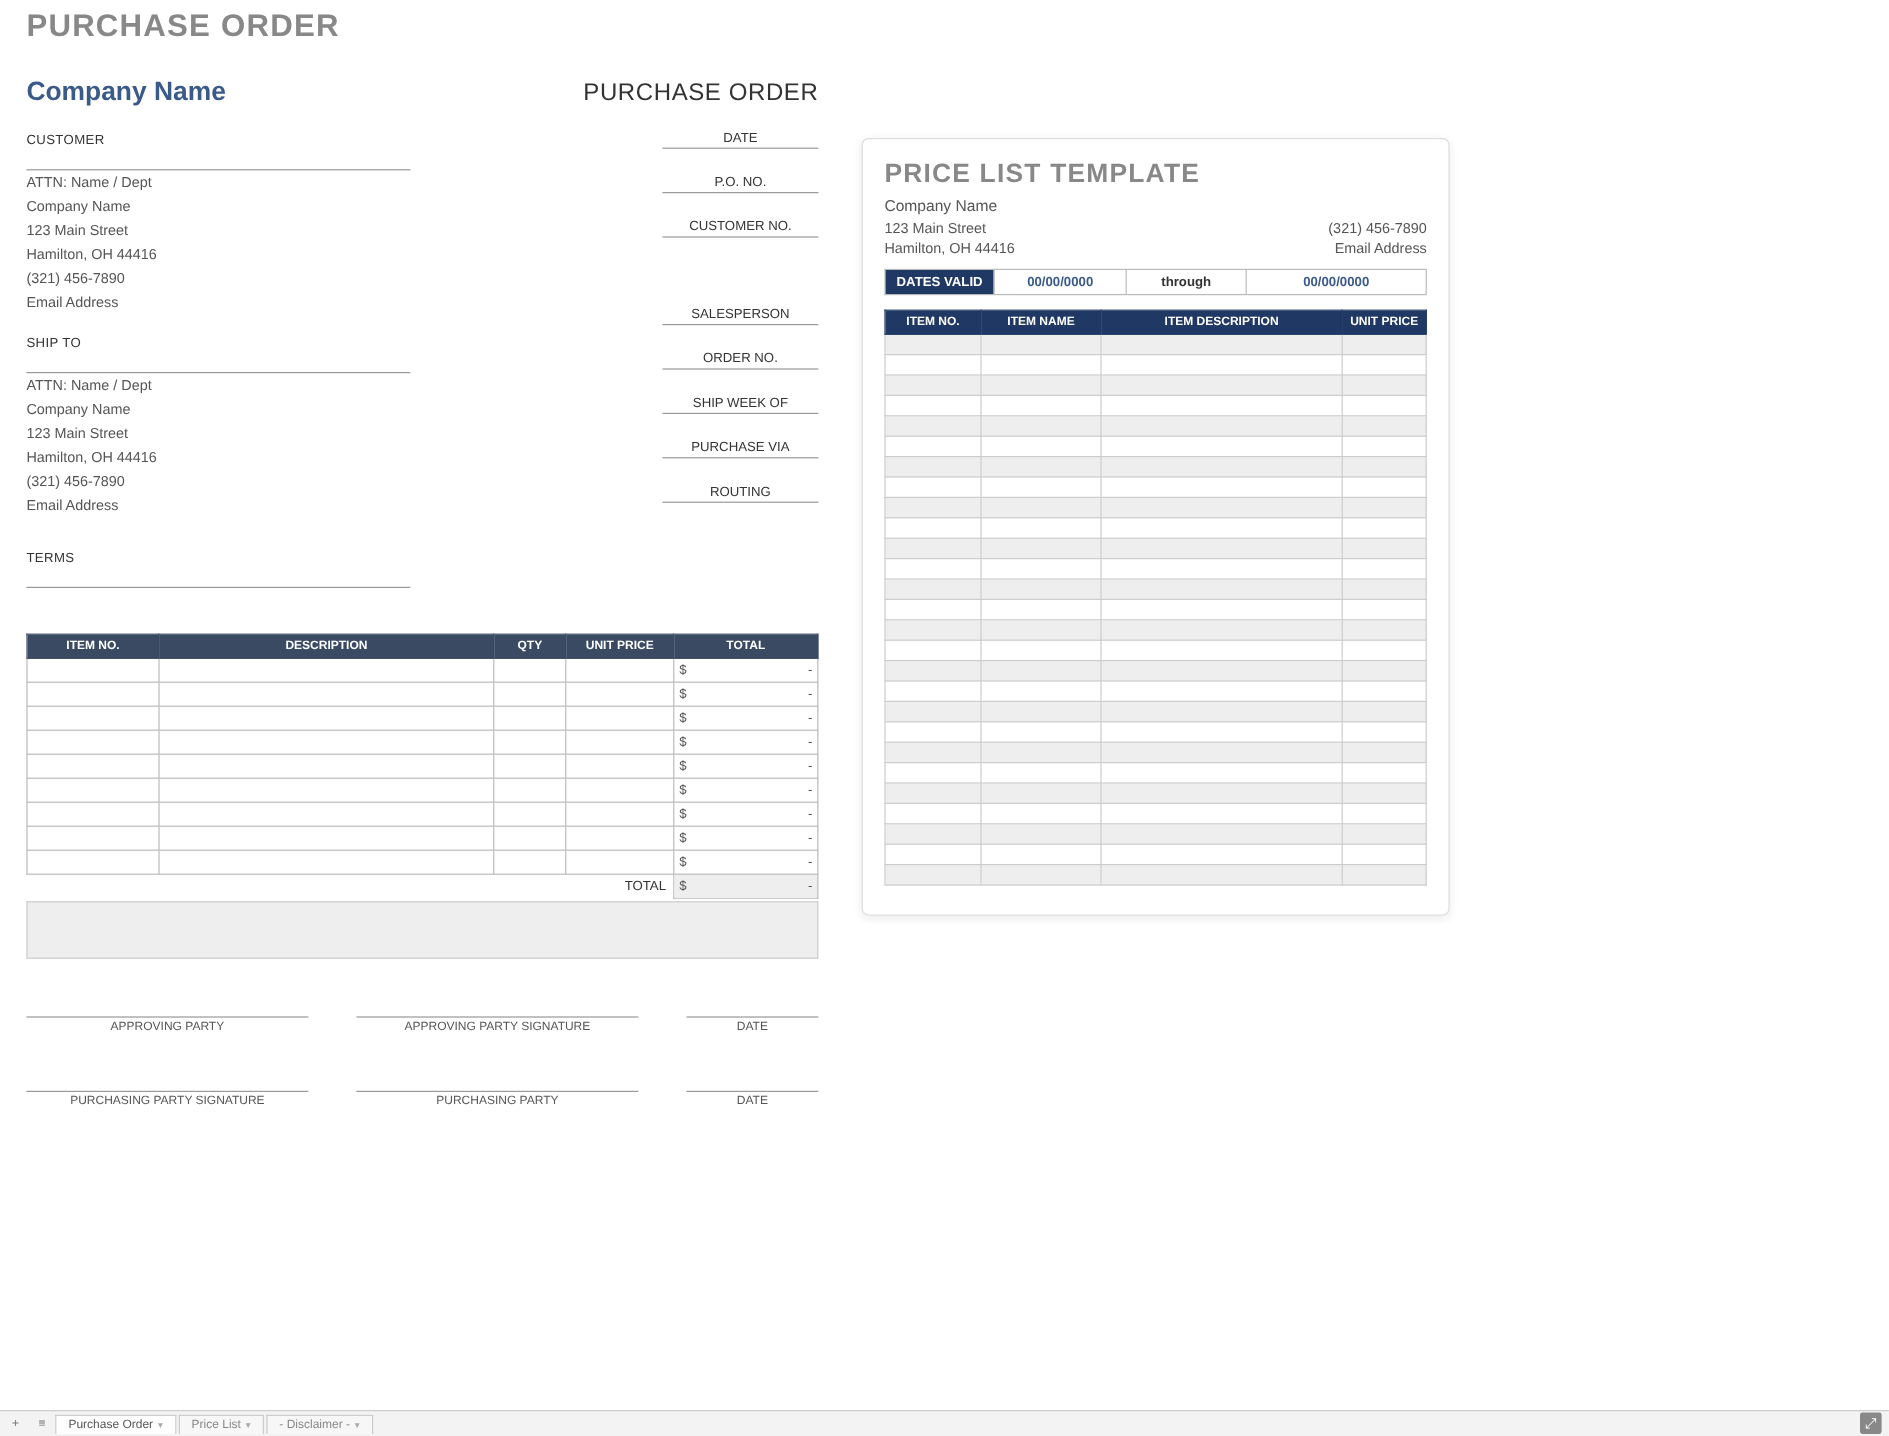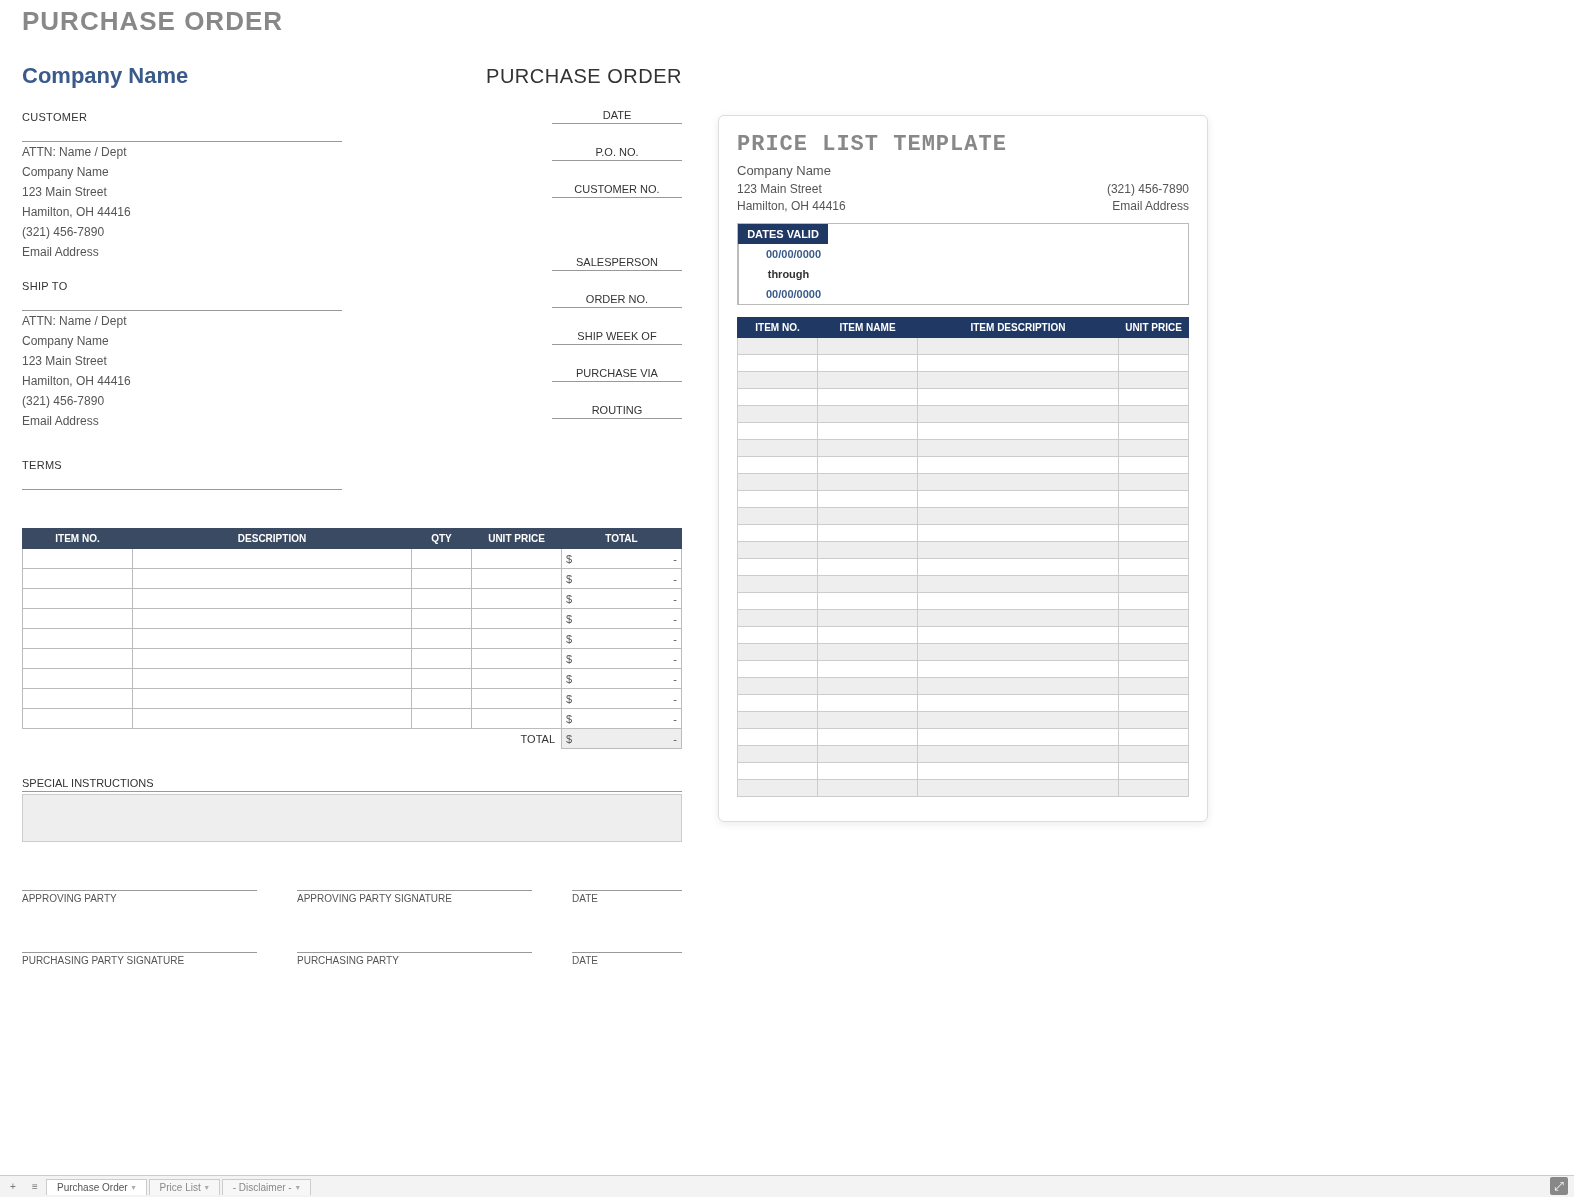--- a/index.html
+++ b/index.html
@@ -85,52 +85,50 @@
   table.order td .dollar { float: left; color: #555; }
   table.order td .dash { float: right; color: #555; }
   table.order tr.totalrow td { border: 1px solid #bbb; background: #eee; }
   table.order tr.totalrow td.label { text-align: right; padding-right: 6px; border: none; background: transparent; }
 
   .special-label { font-size: 11px; margin-top: 28px; border-bottom: 1px solid #999; padding-bottom: 2px; }
   .special-box { width: 100%; height: 48px; background: #eee; border: 1px solid #ccc; margin-top: 2px; }
 
   .sig-row { display: flex; gap: 40px; margin-top: 24px; }
   .sig-col { flex: 1; }
-  .sig-line { border-top: 1px solid #999; font-size: 10px; padding-top: 2px; color: #555; }
+  .sig-line { border-top: 1px solid #999; text-align: center; font-size: 10px; padding-top: 2px; color: #555; }
   .sig-col.date { flex: 0 0 110px; }
 
   
   .sheet-right {
     position: absolute;
     left: 718px;
     top: 115px;
     width: 490px;
     background: #fff;
     border: 1px solid #ddd;
     border-radius: 6px;
     padding: 16px 18px 24px 18px;
     box-shadow: 0 2px 8px rgba(0,0,0,0.08);
   }
   .pl-title {
     font-size: 22px;
     font-weight: 700;
     color: #888;
     letter-spacing: 1px;
     margin-bottom: 6px;
-    font-family: Liberation Mono, monospace;
   }
   .pl-company { font-size: 13px; color: #555; margin-bottom: 4px; }
   .pl-contact-row { display: flex; justify-content: space-between; font-size: 12px; color: #555; margin-top: 3px; }
   .dates-valid {
     display: flex;
     margin-top: 10px;
     border: 1px solid #bbb;
     font-size: 11px;
     text-align: center;
-    flex-direction: column;
   }
   .dates-valid > div { padding: 4px 0; }
   .dv-label { background: #203864; color: #fff; font-weight: 700; width: 90px; }
   .dv-date { color: #3a5a8a; font-weight: 700; width: 110px; border-left: 1px solid #bbb; }
   .dv-through { width: 100px; font-weight: 700; color: #333; border-left: 1px solid #bbb; }
 
   table.pricelist {
     border-collapse: collapse;
     width: 100%;
     margin-top: 12px;
@@ -366,21 +364,20 @@
         <tr class="totalrow">
           <td class="label" colspan="4">TOTAL</td>
           <td class="total-cell">
             <span class="dollar">$</span>
             <span class="dash">-</span>
           </td>
         </tr>
       </tbody>
     </table>
 
-    <div class="special-label">SPECIAL INSTRUCTIONS</div>
     <div class="special-box"></div>
 
     <div class="sig-row">
       <div class="sig-col">
           <div style="height:24px"></div>
           <div class="sig-line">APPROVING PARTY</div>
         </div>
       <div class="sig-col">
           <div style="height:24px"></div>
           <div class="sig-line">APPROVING PARTY SIGNATURE</div>

